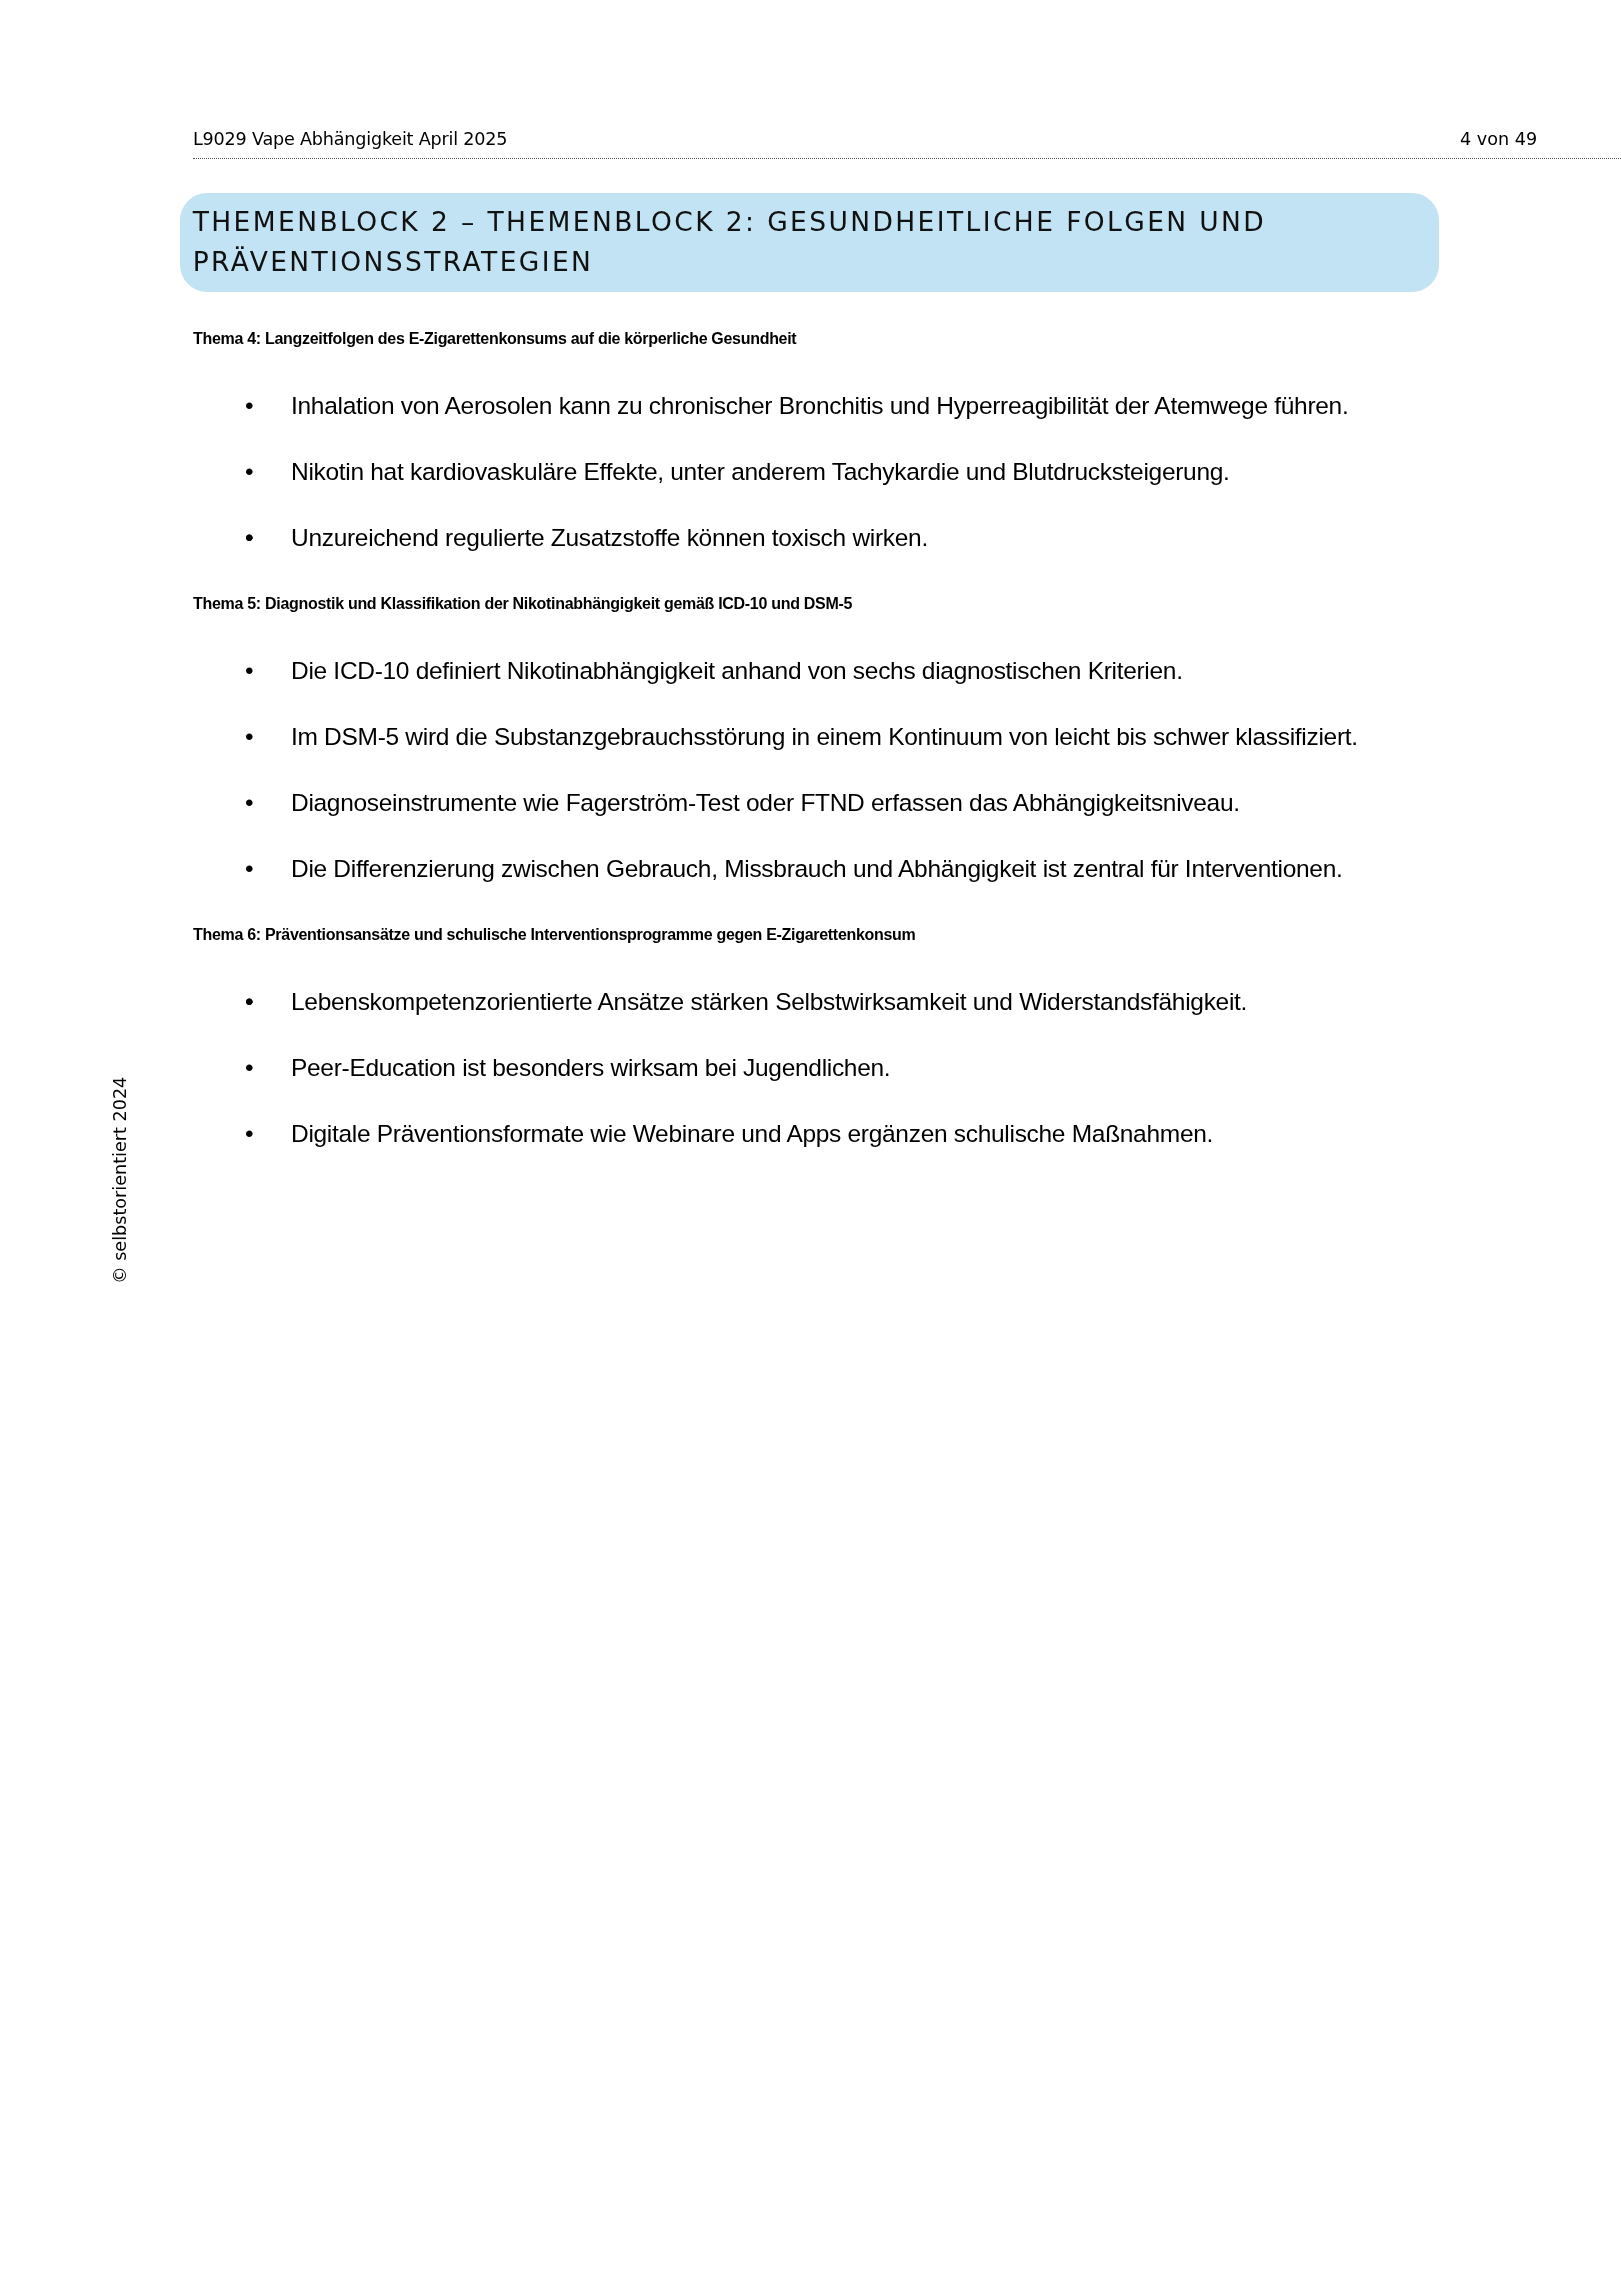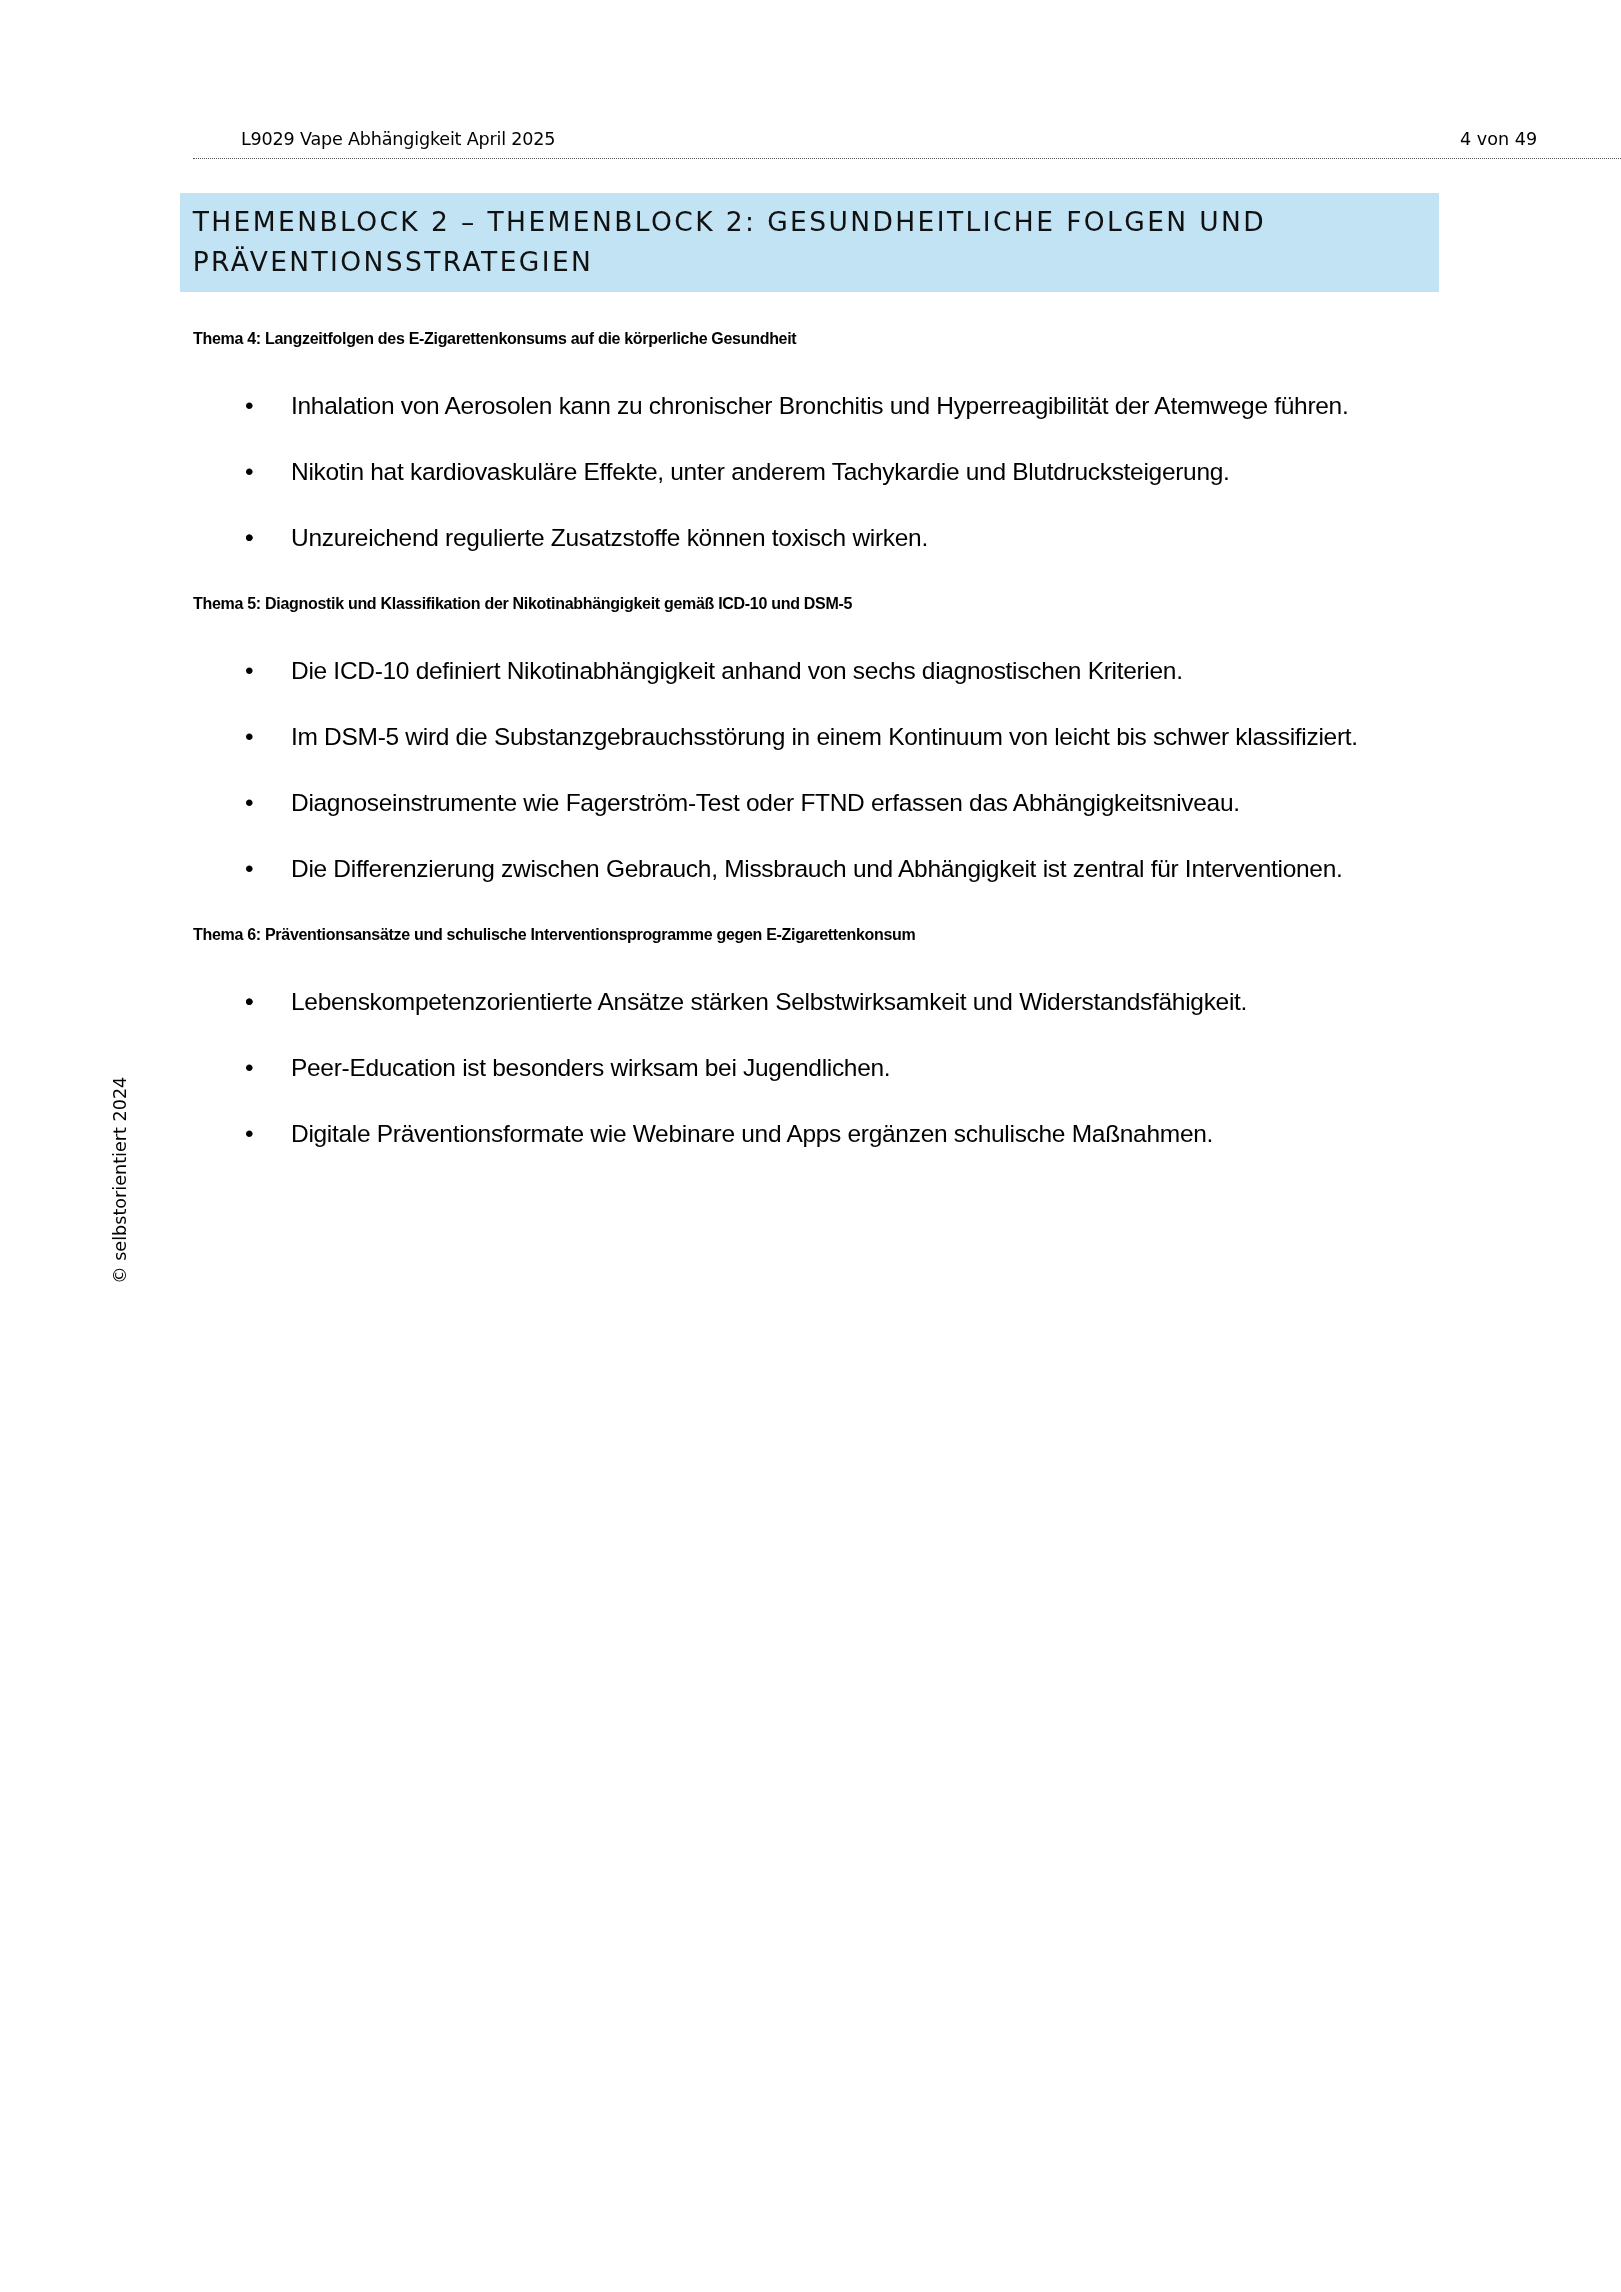--- a/index.html
+++ b/index.html
@@ -24,40 +24,40 @@
       border-bottom: 1px dotted #555555;
     }
     .page-header .doc-title {
       position: absolute;
       left: 0;
       top: 3.9px;
       font-size: 17.6px;
       line-height: 21.6px;
       font-family: "DejaVu Sans", sans-serif;
       letter-spacing: -0.2px;
-      margin-left: 48px;
     }
     .page-header .page-number {
       position: absolute;
       left: 1267px;
       top: 3.9px;
       font-size: 17.6px;
       line-height: 21.6px;
       font-family: "DejaVu Sans", sans-serif;
       text-align: right;
     }
     .block-banner {
       position: absolute;
       left: 180px;
       top: 193px;
       width: 1259px;
       height: 99px;
       background: #c2e3f3;
       box-sizing: border-box;
       padding: 8.8px 12.7px;
+      border-radius: 27px;
     }
     .block-banner .banner-title {
       font-family: "DejaVu Sans", sans-serif;
       font-size: 26.5px;
       line-height: 40px;
       letter-spacing: 2.4px;
       color: #111111;
       text-transform: uppercase;
     }
     .content {

